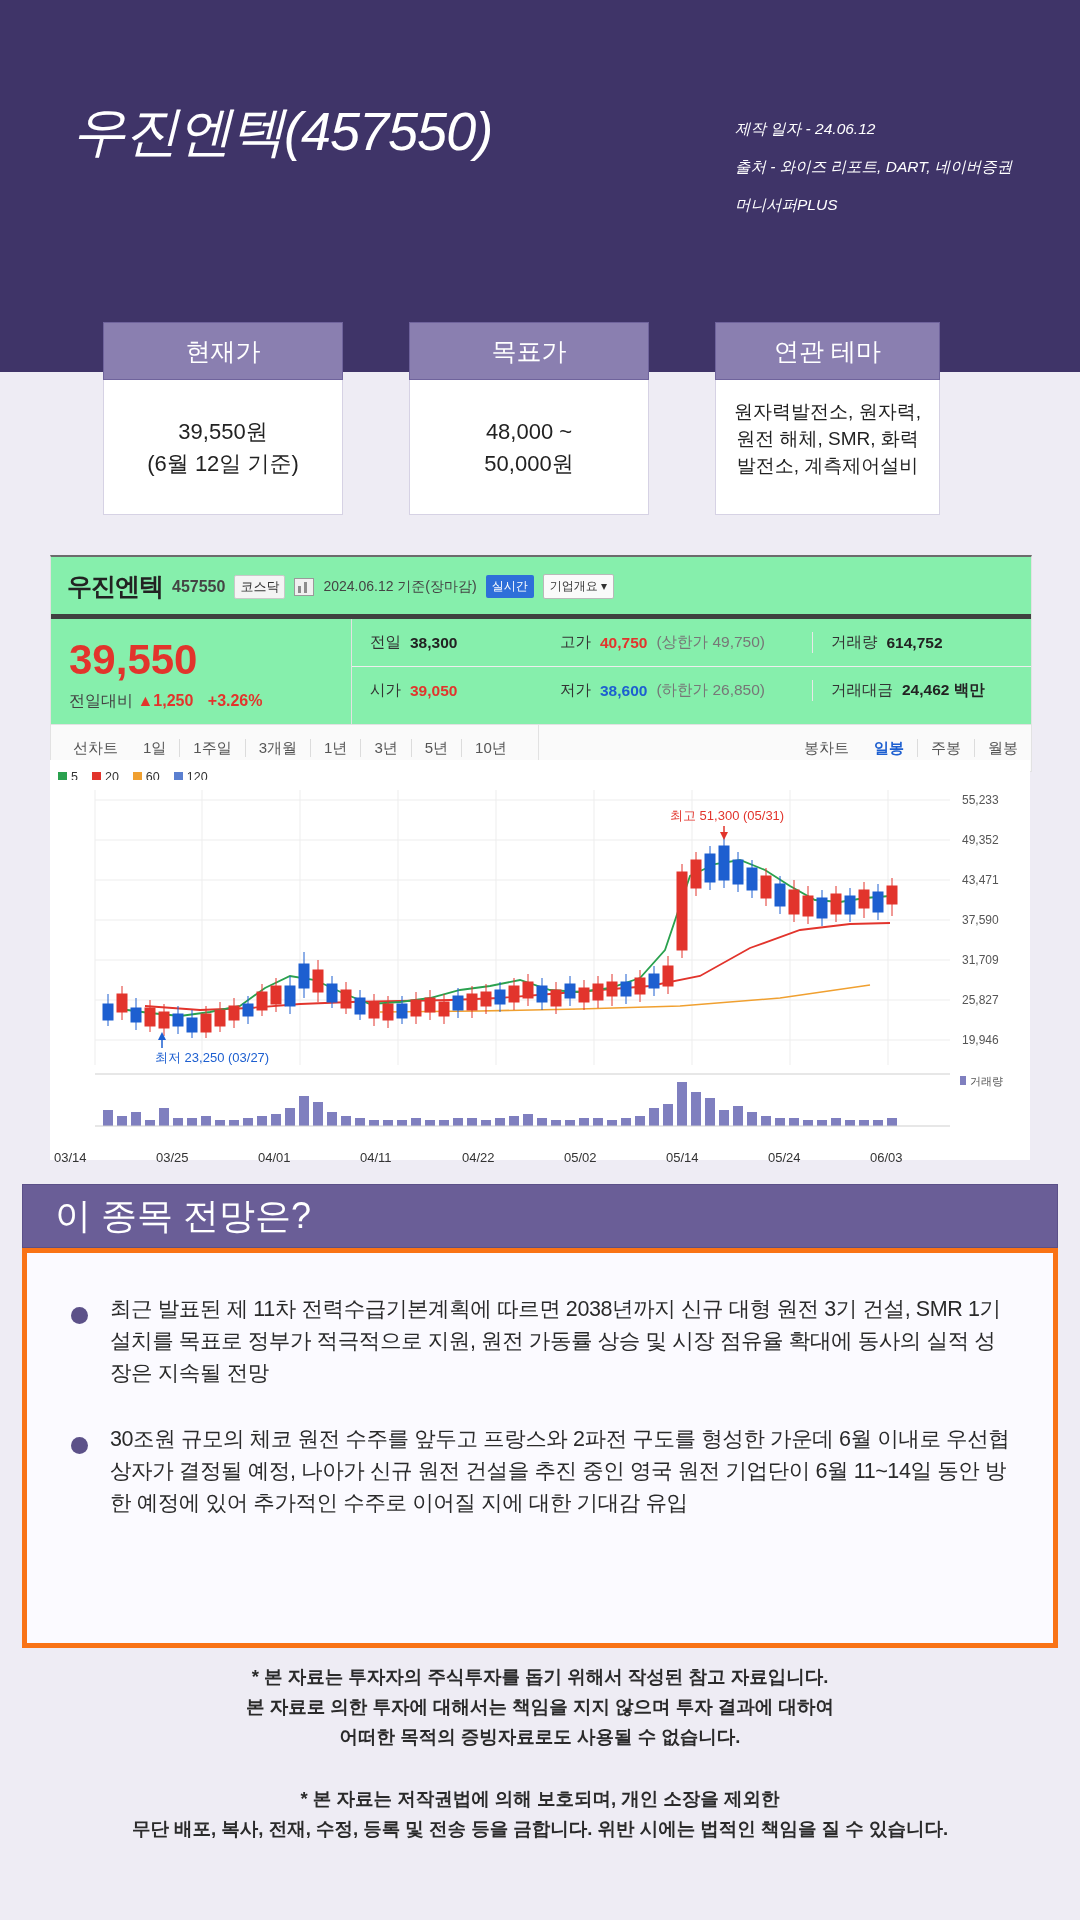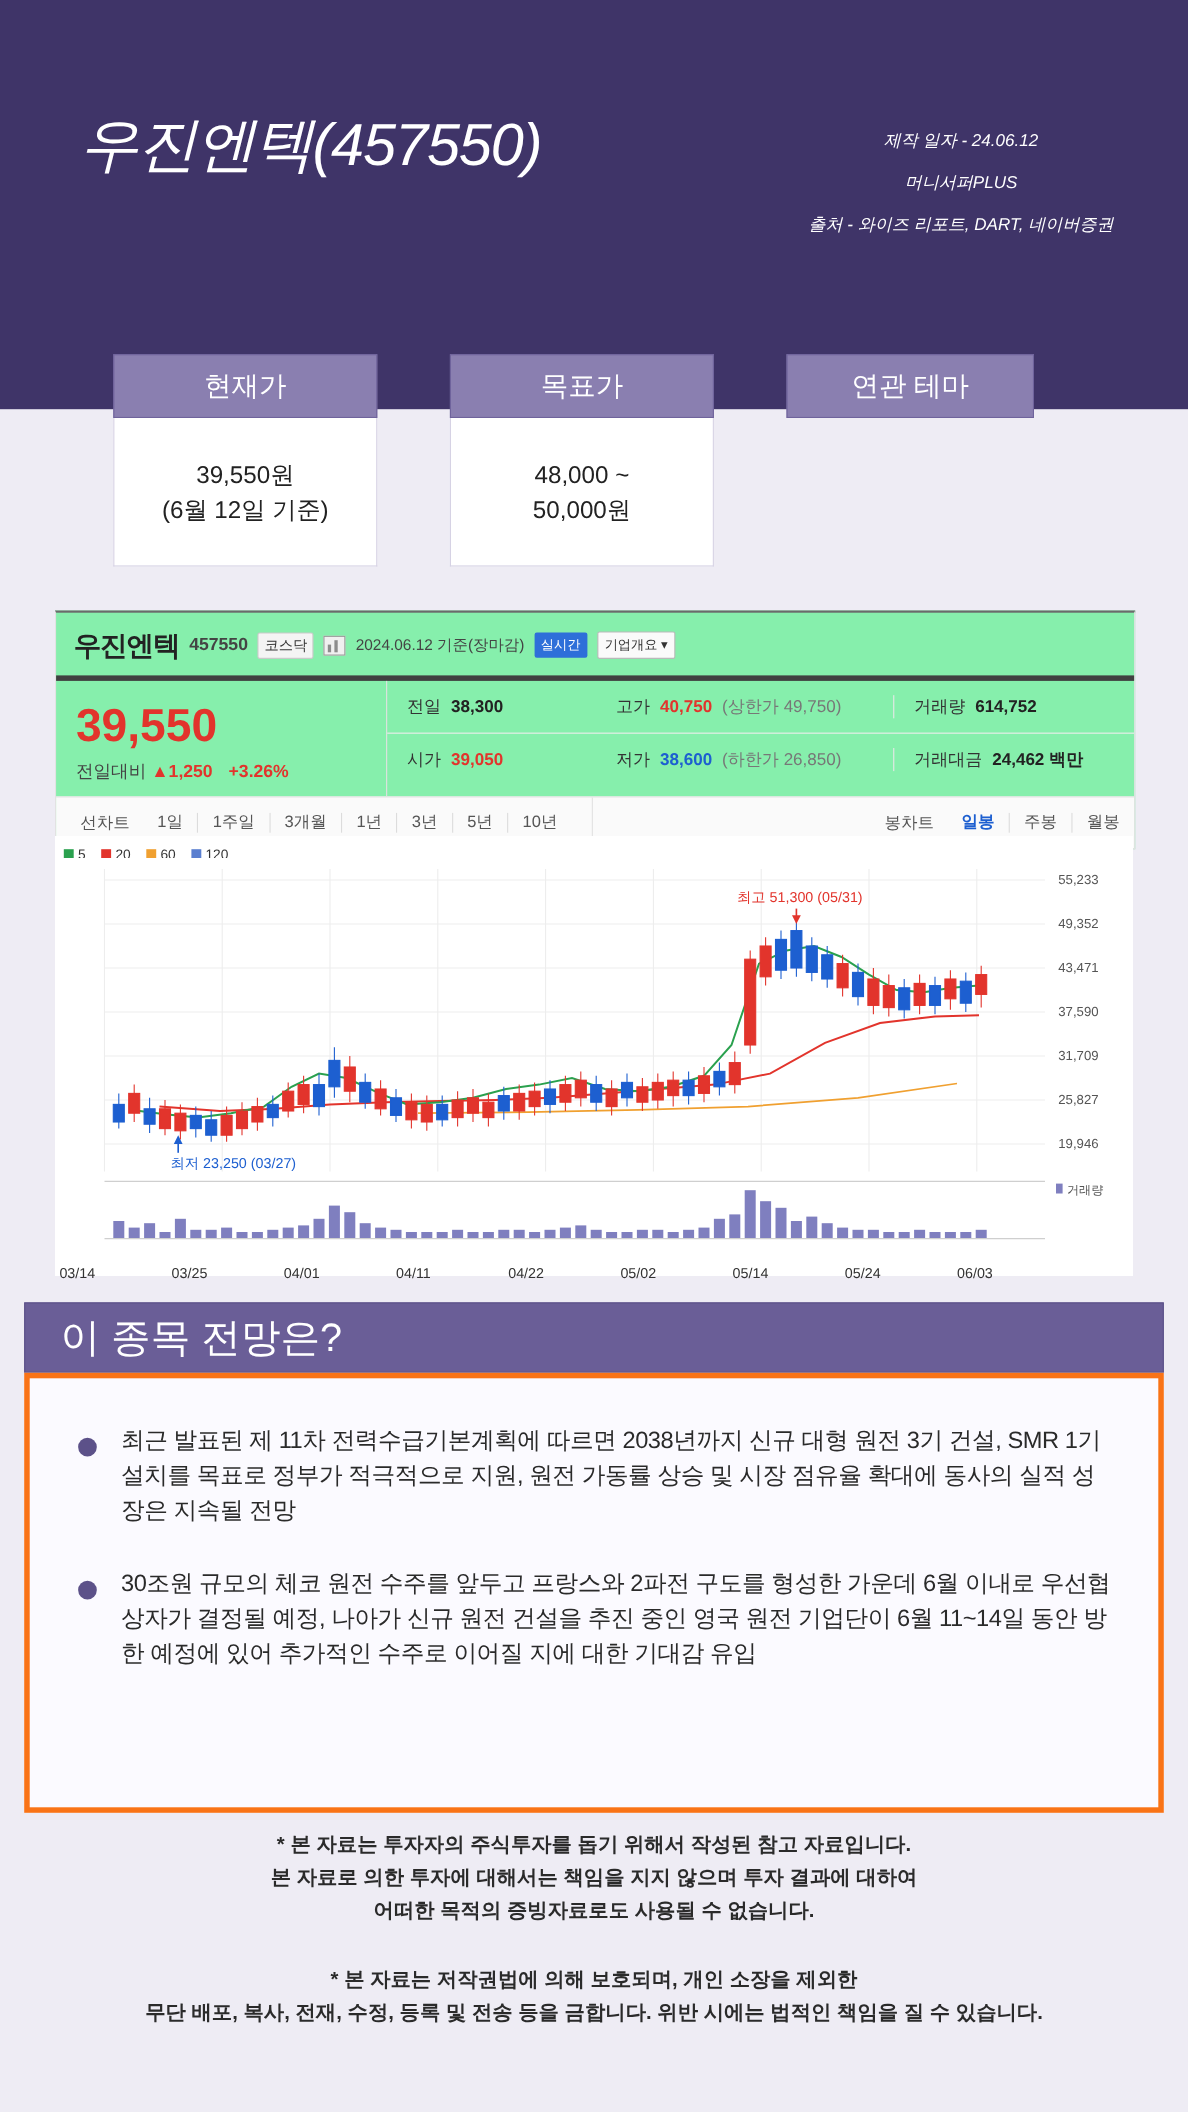--- a/index.html
+++ b/index.html
@@ -19,21 +19,21 @@
   }
   .header-title{
     position:absolute;left:72px;top:96px;
     font-size:54px;color:#ffffff;letter-spacing:-1px;
     white-space:nowrap;
   }
   .meta{
     position:absolute;left:735px;top:110px;
     color:#ffffff;font-size:15.5px;line-height:38px;
   }
-  .meta div{white-space:nowrap;text-align:center;}
+  .meta div{white-space:nowrap;}
 
   
   .card{position:absolute;}
   .card .cap{
     background:#8a7fb0;color:#fff;text-align:center;
     font-size:25px;line-height:56px;height:56px;
     border:1px solid #6f639c;
   }
   .card .body{
     background:#ffffff;border:1px solid #d6d2e4;border-top:none;
@@ -127,41 +127,44 @@
     font-size:18.5px;color:#2a2a2a;line-height:30px;font-weight:bold;
   }
 </style>
 </head>
 <body>
 
 <div class="header">
   <div class="header-title">우진엔텍(457550)</div>
   <div class="meta">
     <div>제작 일자 - 24.06.12</div>
+    <div>출처 - 와이즈 리포트, DART, 네이버증권</div>
     <div>머니서퍼PLUS</div>
-    <div>출처 - 와이즈 리포트, DART, 네이버증권</div>
   </div>
 </div>
 
 <div class="card" id="card-price">
   <div class="cap">현재가</div>
   <div class="body">
       <div class="txt multiline" style="white-space: pre-line;">39,550원
 (6월 12일 기준)</div>
     </div>
 </div>
 <div class="card" id="card-target">
   <div class="cap">목표가</div>
   <div class="body">
       <div class="txt multiline" style="white-space: pre-line;">48,000 ~
 50,000원</div>
     </div>
 </div>
 <div class="card" id="card-theme">
   <div class="cap">연관 테마</div>
+  <div class="body">
+      <div class="txt">원자력발전소, 원자력, 원전 해체, SMR, 화력발전소, 계측제어설비</div>
+    </div>
 </div>
 
 <div class="quote">
   <div class="q-top">
     <span class="q-name">우진엔텍</span>
     <span class="q-code">457550</span>
     <span class="q-badge">코스닥</span>
     <span class="q-chart-ico"></span>
     <span class="q-date">2024.06.12 기준(장마감)</span>
     <span class="q-live">실시간</span>

